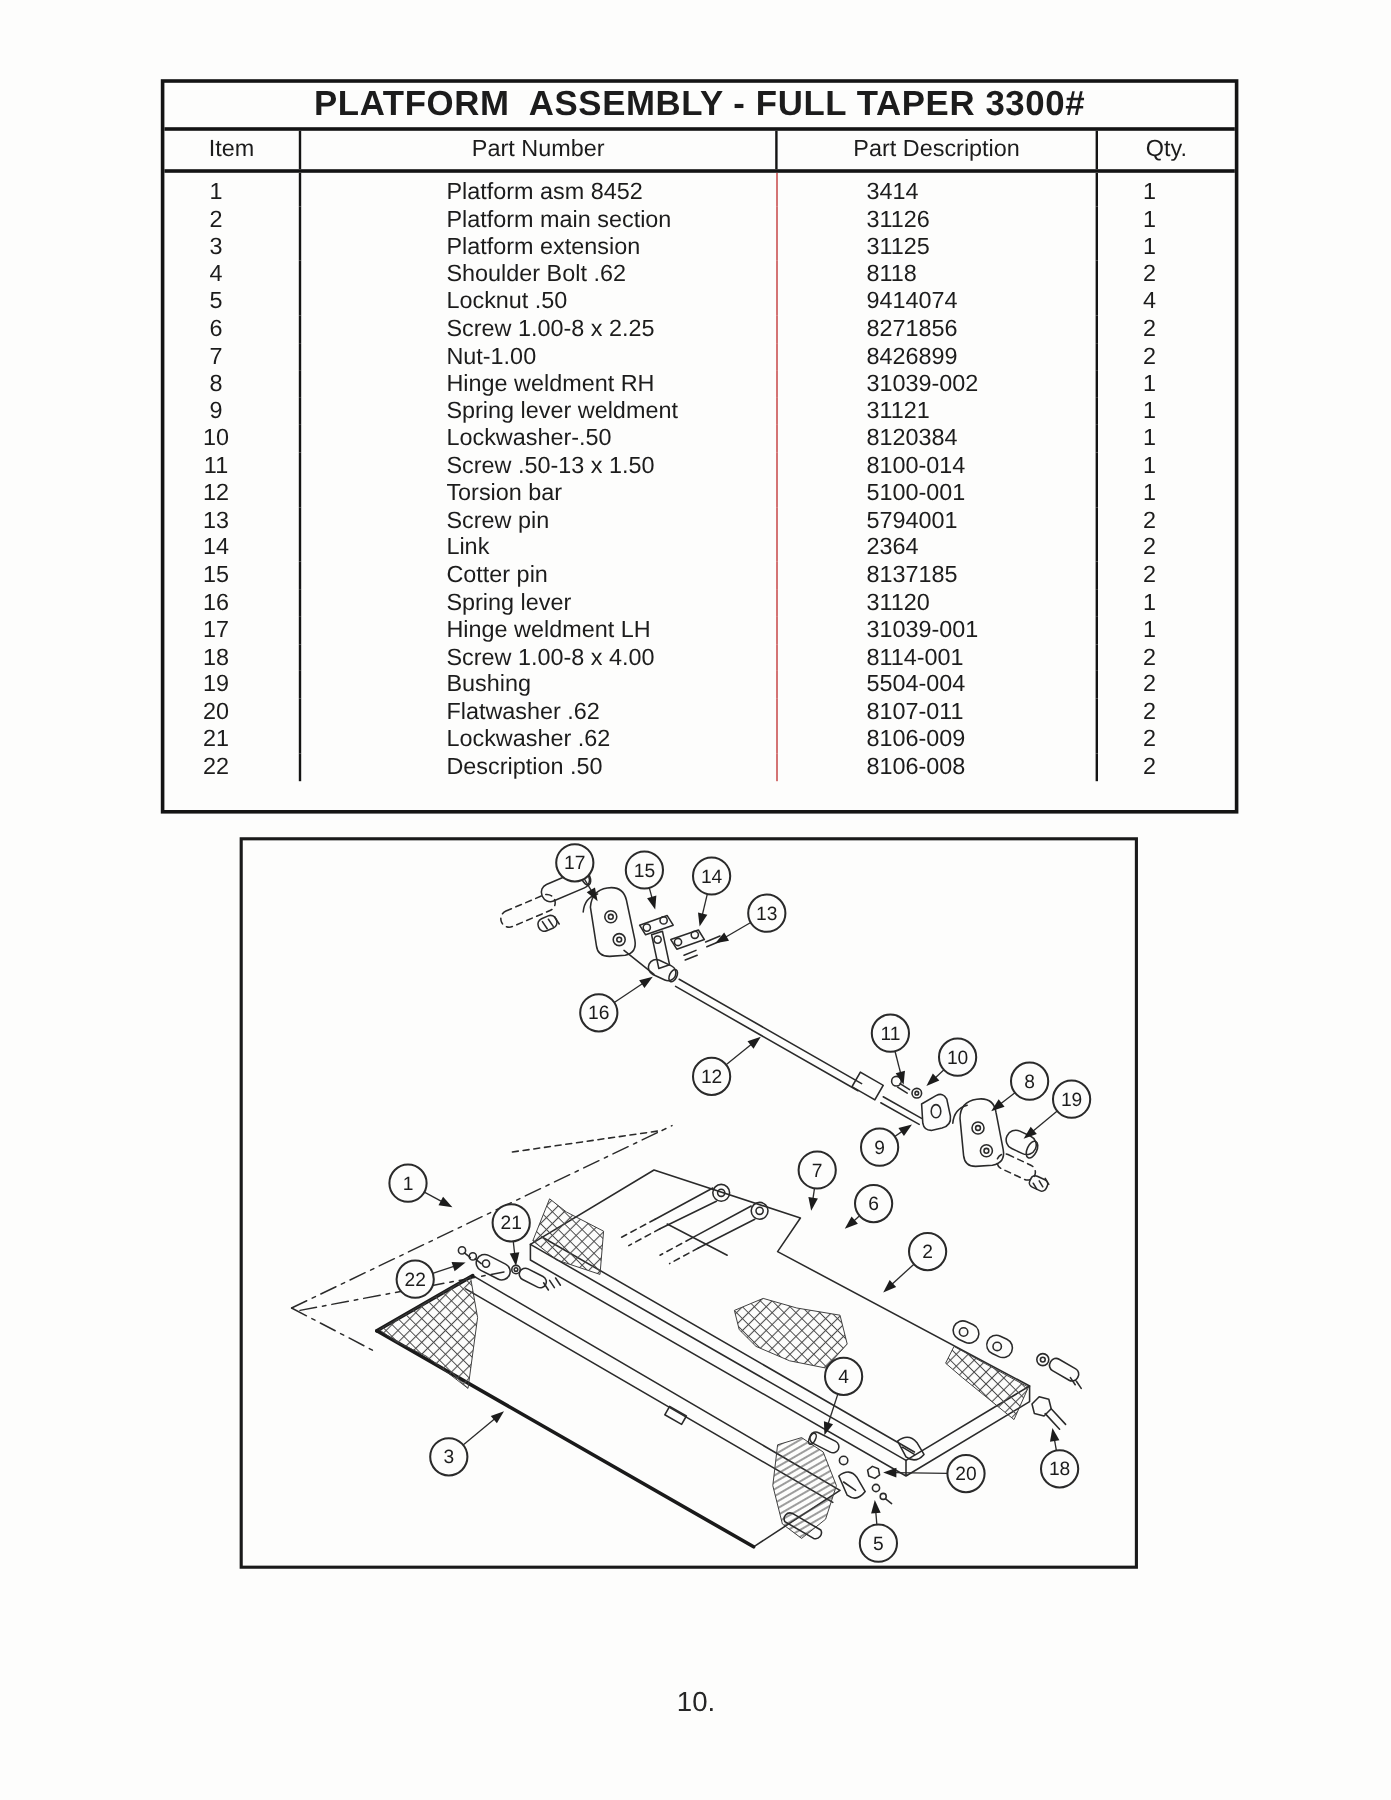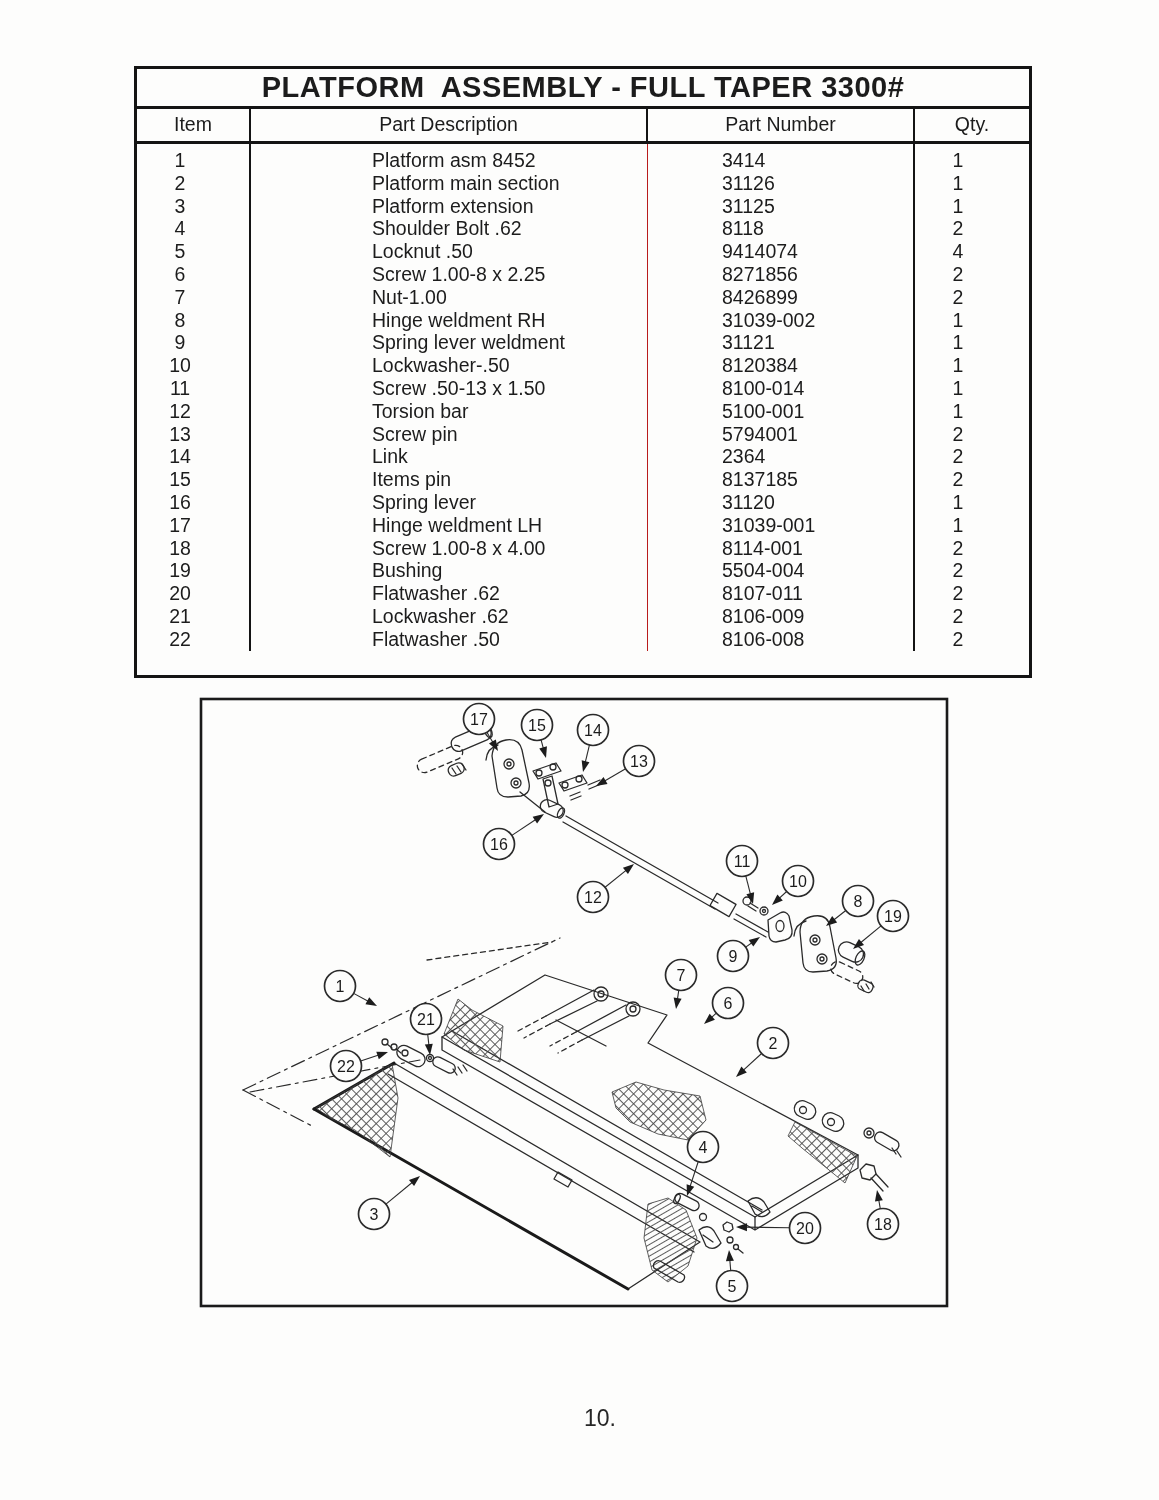--- a/index.html
+++ b/index.html
@@ -39,35 +39,35 @@
   .ln{fill:none;stroke:#2a2a2a;stroke-width:1.3;stroke-linejoin:round;stroke-linecap:round;}
   .lnthick{fill:none;stroke:#1a1a1a;stroke-width:3;stroke-linecap:round;}
   .dash{stroke-dasharray:5 4;}
   .phantom{stroke-dasharray:14 5 3 5;stroke-width:1.2;}
   .callout-circle{fill:#fdfdfc;stroke:#2a2a2a;stroke-width:1.7;}
   .callout-text{font-family:"Liberation Sans","DejaVu Sans",sans-serif;font-size:16px;fill:#1c1c1c;text-anchor:middle;}
   .leader{stroke:#2a2a2a;stroke-width:1.1;fill:none;}
   .arrow{fill:#1c1c1c;stroke:none;}
   
   .page-num{
-    position:absolute;left:540px;top:1405px;width:120px;text-align:center;
+    position:absolute;left:520px;top:1405px;width:120px;text-align:center;
     font-size:23px;color:#262626;
   }
 </style>
 </head>
 <body>
 
 <div class="page">
 
   <div class="parts-table">
     <div class="t-title">PLATFORM  ASSEMBLY - FULL TAPER 3300#</div>
     <div class="t-header">
       <div class="t-cell c-item">Item</div>
+      <div class="t-cell c-part">Part Number</div>
       <div class="t-cell c-desc">Part Description</div>
-      <div class="t-cell c-part">Part Number</div>
       <div class="t-cell c-qty">Qty.</div>
     </div>
     <div class="t-body">
         <div class="t-row">
           <div class="t-cell c-item">1</div>
           <div class="t-cell c-desc">Platform asm 8452</div>
           <div class="t-cell c-part">3414</div>
           <div class="t-cell c-qty">1</div>
         </div>
         <div class="t-row">
@@ -148,21 +148,21 @@
           <div class="t-cell c-qty">2</div>
         </div>
         <div class="t-row">
           <div class="t-cell c-item">14</div>
           <div class="t-cell c-desc">Link</div>
           <div class="t-cell c-part">2364</div>
           <div class="t-cell c-qty">2</div>
         </div>
         <div class="t-row">
           <div class="t-cell c-item">15</div>
-          <div class="t-cell c-desc">Items pin</div>
+          <div class="t-cell c-desc">Cotter pin</div>
           <div class="t-cell c-part">8137185</div>
           <div class="t-cell c-qty">2</div>
         </div>
         <div class="t-row">
           <div class="t-cell c-item">16</div>
           <div class="t-cell c-desc">Spring lever</div>
           <div class="t-cell c-part">31120</div>
           <div class="t-cell c-qty">1</div>
         </div>
         <div class="t-row">
@@ -190,21 +190,21 @@
           <div class="t-cell c-qty">2</div>
         </div>
         <div class="t-row">
           <div class="t-cell c-item">21</div>
           <div class="t-cell c-desc">Lockwasher .62</div>
           <div class="t-cell c-part">8106-009</div>
           <div class="t-cell c-qty">2</div>
         </div>
         <div class="t-row">
           <div class="t-cell c-item">22</div>
-          <div class="t-cell c-desc">Flatwasher .50</div>
+          <div class="t-cell c-desc">Description .50</div>
           <div class="t-cell c-part">8106-008</div>
           <div class="t-cell c-qty">2</div>
         </div>
       </div>
   </div>
 
   <svg class="diagram" width="1159" height="1500" viewBox="0 0 1159 1500">
     <defs>
       <pattern id="weave" width="7" height="7" patternUnits="userSpaceOnUse" patternTransform="rotate(45)">
         <path d="M0,3.5 H7 M3.5,0 V7" stroke="#4a4a4a" stroke-width="0.9" fill="none"></path>

